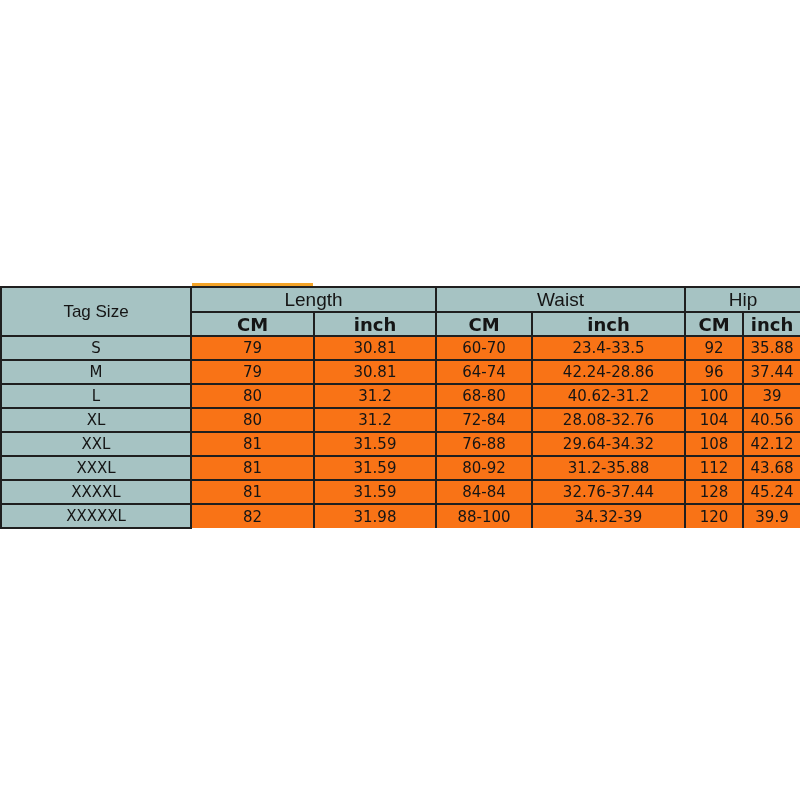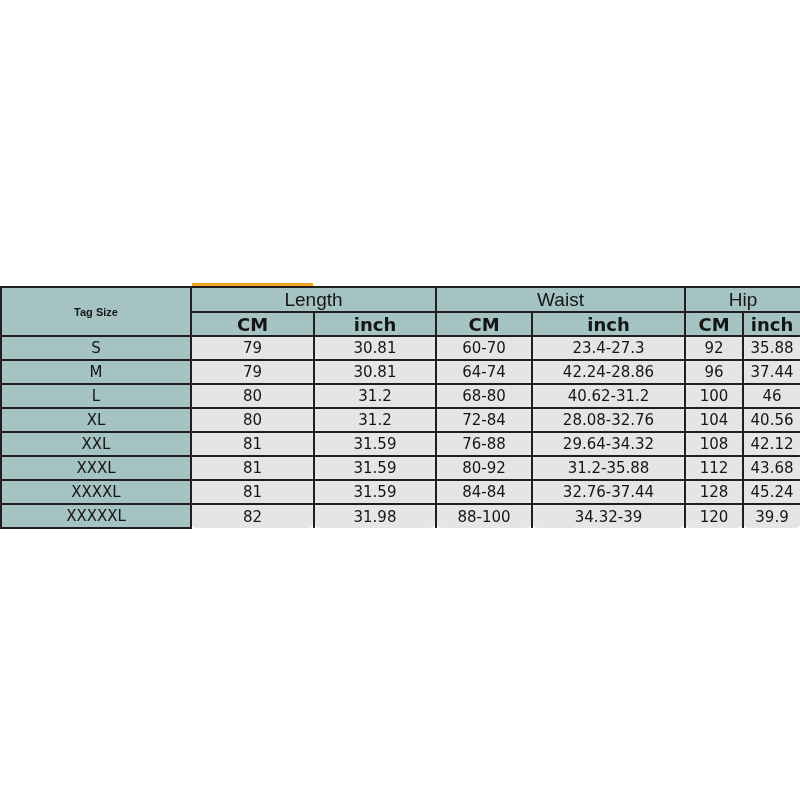--- a/index.html
+++ b/index.html
@@ -39,33 +39,32 @@
     color: #151515;
     overflow: hidden;
     white-space: nowrap;
   }
   
   td.hd, td.size {
     background: #a6c3c3;
   }
   
   td.val {
-    background: #e5e5e5;
-    border-radius: 6px;
+    background: #f97316;
   }
   td.group {
     font-family: "Liberation Sans", sans-serif;
     font-weight: normal;
     font-size: 19px;
     height: 23px;
   }
   td.tagsize {
     font-family: "Liberation Sans", sans-serif;
-    font-weight: bold;
-    font-size: 11px;
+    font-weight: normal;
+    font-size: 17px;
   }
   td.sub {
     font-weight: bold;
     font-size: 18px;
     height: 22px;
   }
   tr.data-row td {
     font-size: 15px;
     height: 22px;
   }
@@ -108,41 +107,41 @@
         <td class="hd sub">inch</td>
         <td class="hd sub">CM</td>
         <td class="hd sub last-col">inch</td>
       </tr>
 
       <tr class="data-row">
         <td class="size">S</td>
         <td class="val">79</td>
         <td class="val">30.81</td>
         <td class="val">60-70</td>
-        <td class="val">23.4-27.3</td>
+        <td class="val">23.4-33.5</td>
         <td class="val">92</td>
         <td class="val last-col">35.88</td>
       </tr>
       <tr class="data-row">
         <td class="size">M</td>
         <td class="val">79</td>
         <td class="val">30.81</td>
         <td class="val">64-74</td>
         <td class="val">42.24-28.86</td>
         <td class="val">96</td>
         <td class="val last-col">37.44</td>
       </tr>
       <tr class="data-row">
         <td class="size">L</td>
         <td class="val">80</td>
         <td class="val">31.2</td>
         <td class="val">68-80</td>
         <td class="val">40.62-31.2</td>
         <td class="val">100</td>
-        <td class="val last-col">46</td>
+        <td class="val last-col">39</td>
       </tr>
       <tr class="data-row">
         <td class="size">XL</td>
         <td class="val">80</td>
         <td class="val">31.2</td>
         <td class="val">72-84</td>
         <td class="val">28.08-32.76</td>
         <td class="val">104</td>
         <td class="val last-col">40.56</td>
       </tr>

